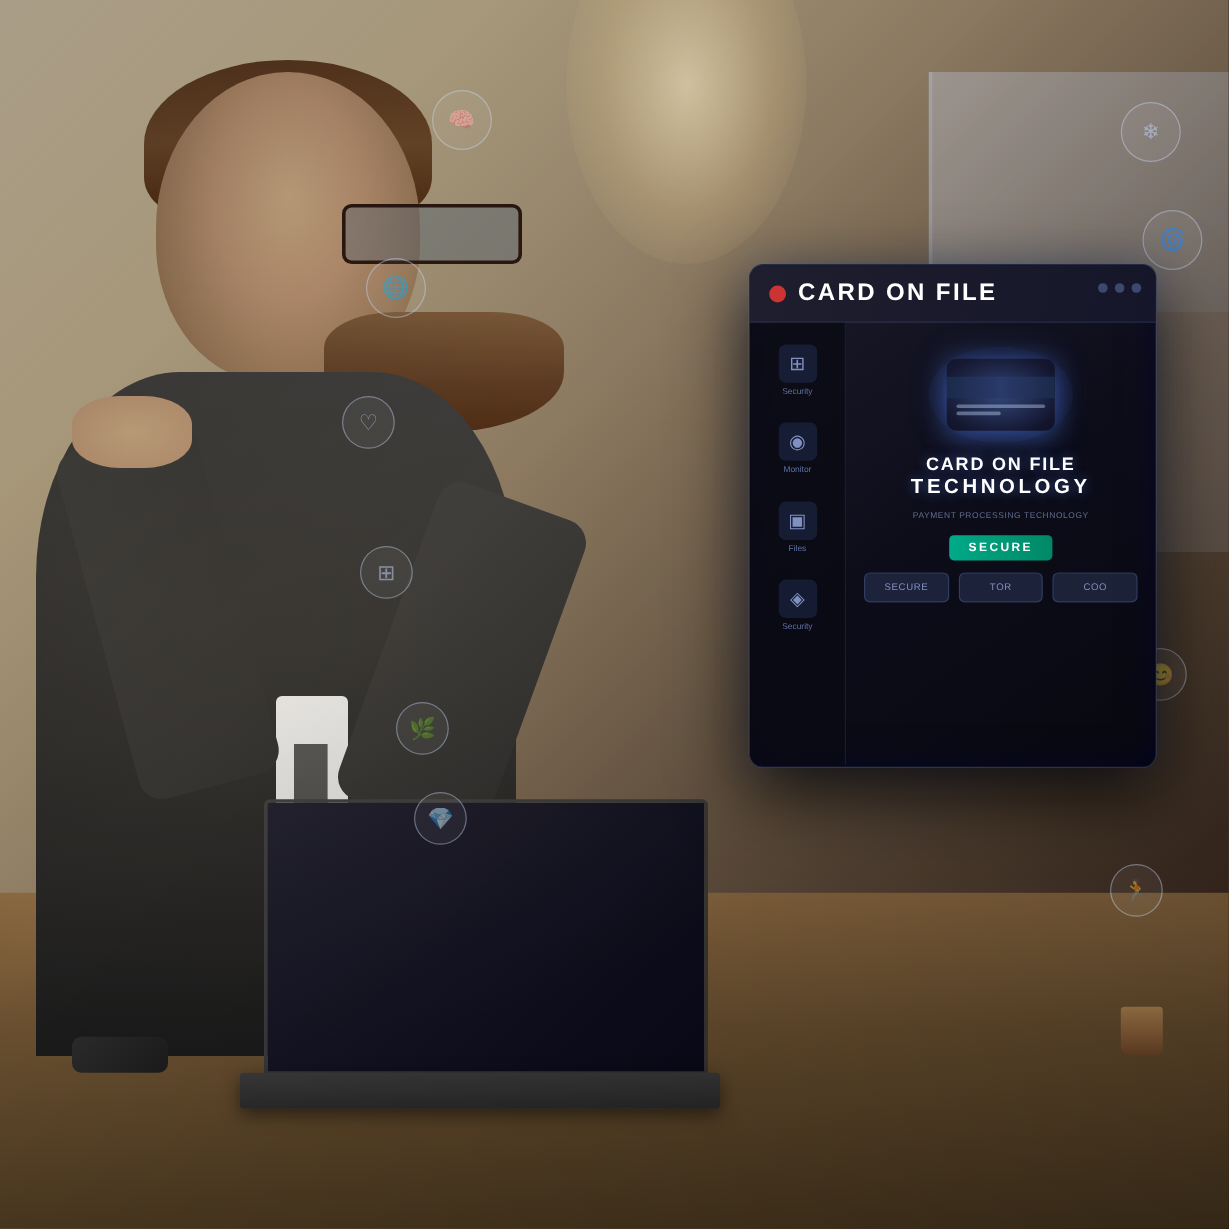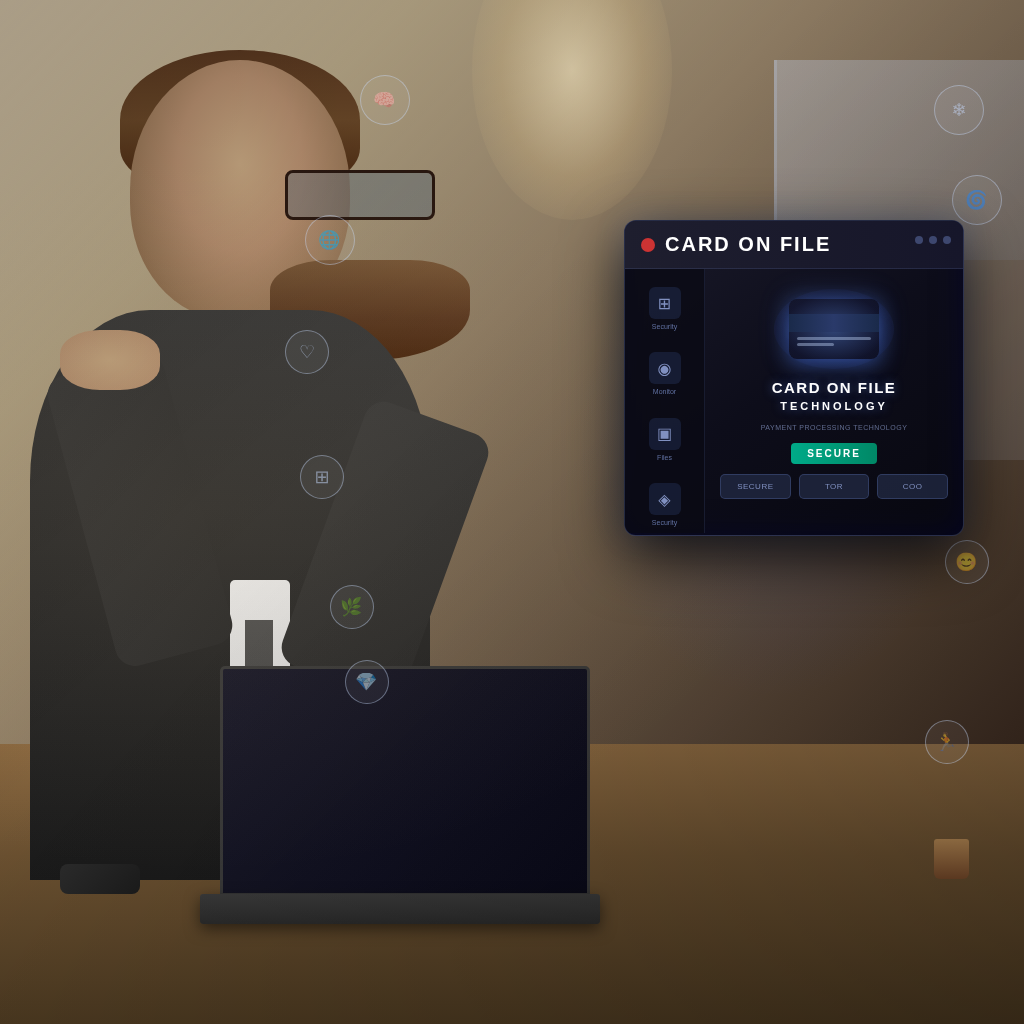--- a/index.html
+++ b/index.html
@@ -192,21 +192,21 @@
       border-radius: 5px 5px 0 0;
       border: 3px solid #3a3a3a;
     }
 
     
     .ui-panel {
       position: absolute;
       top: 220px;
       right: 60px;
       width: 340px;
-      height: 316px;
+      height: 420px;
       background: linear-gradient(145deg, #1a1a2a 0%, #0d0d1a 50%, #080810 100%);
       border-radius: 12px;
       border: 1px solid rgba(100, 120, 180, 0.3);
       box-shadow: 
         0 20px 60px rgba(0,0,0,0.8),
         0 0 30px rgba(50,100,200,0.2),
         inset 0 0 30px rgba(0,0,50,0.5);
       overflow: hidden;
       z-index: 10;
     }
@@ -605,21 +605,21 @@
           <div class="card-stripe"></div>
           <div class="card-lines">
             <div class="card-line"></div>
             <div class="card-line"></div>
           </div>
         </div>
       </div>
 
       <div class="main-title">
         <span>CARD ON FILE</span><br>
-        <span style="font-size:11px; letter-spacing:3px;">TECHNOLOGY</span>
+        <span style="font-size:17px; letter-spacing:3px;">TECHNOLOGY</span>
       </div>
 
       <div class="main-subtitle">PAYMENT PROCESSING TECHNOLOGY</div>
 
       <div class="secure-badge">SECURE</div>
 
       <div class="action-buttons">
         <div class="action-btn">SECURE</div>
         <div class="action-btn">TOR</div>
         <div class="action-btn">COO</div>

